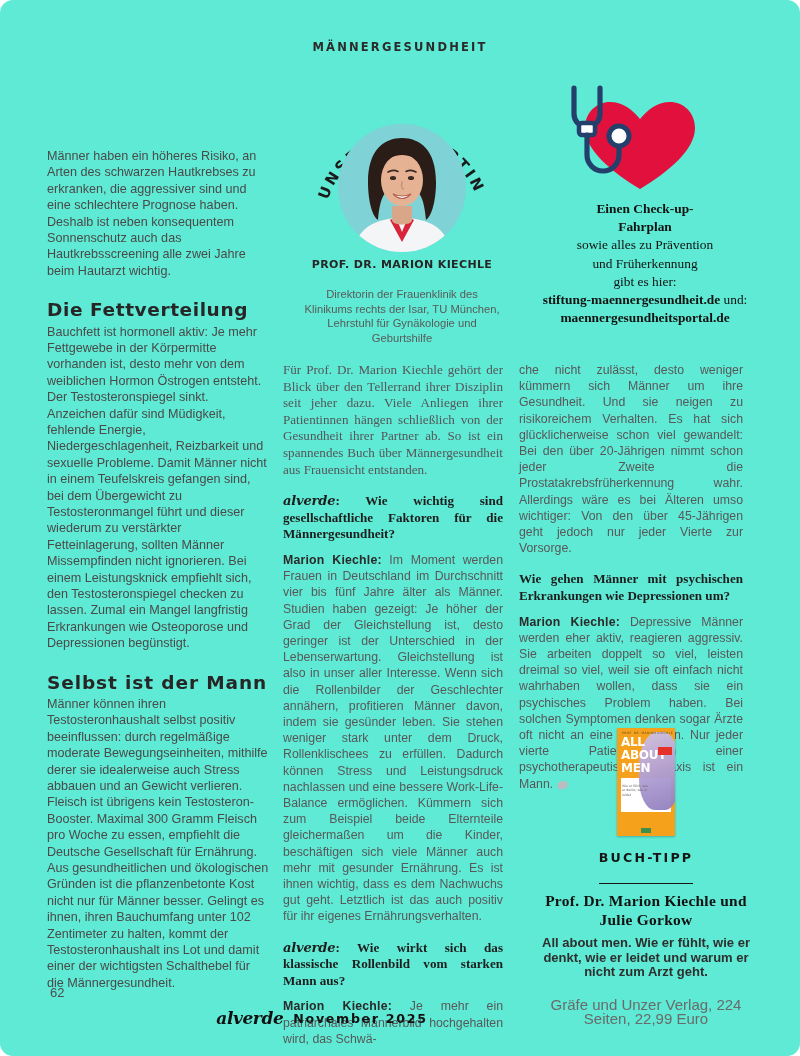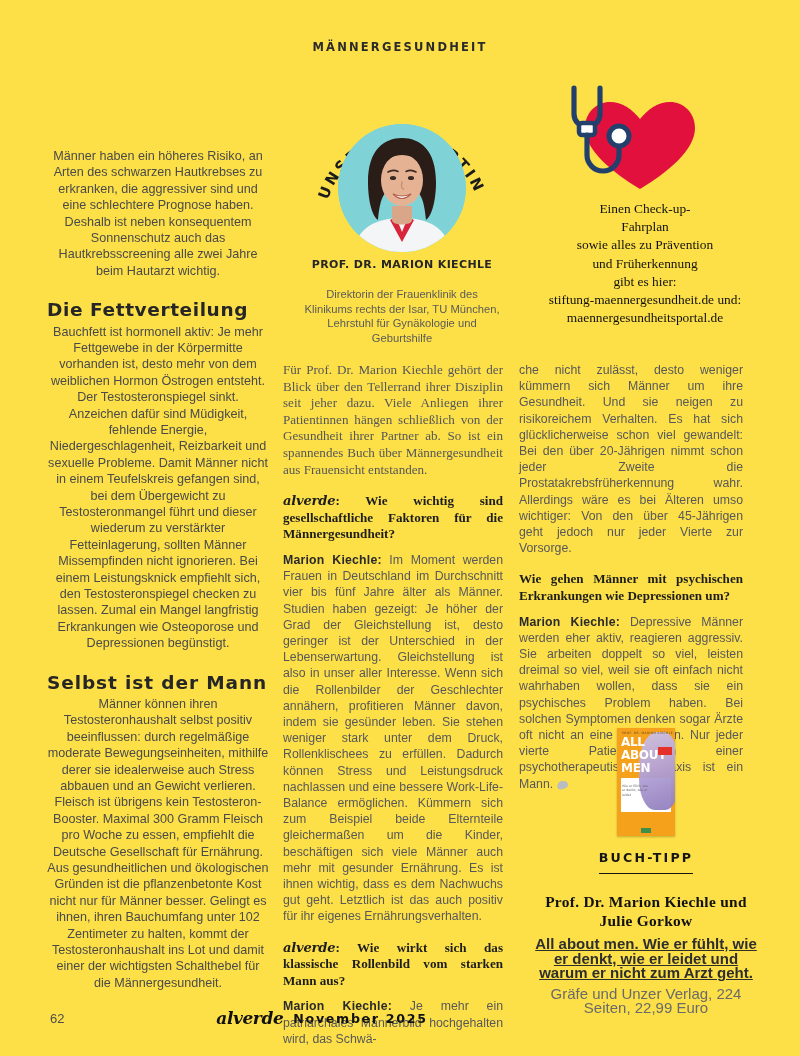--- a/index.html
+++ b/index.html
@@ -11,21 +11,22 @@
     width: 800px;
     height: 1056px;
     position: relative;
     font-family: "Liberation Sans", sans-serif;
     color: #3c3c3c;
     overflow: hidden;
   }
   .page {
     position: absolute;
     inset: 0;
-    background: #fde047;
+    background: #5eead4;
+    border-radius: 13px;
   }
 
   
   .running-head {
     position: absolute;
     top: 40px;
     left: 0;
     width: 800px;
     text-align: center;
     font-family: "DejaVu Sans", sans-serif;
@@ -52,21 +53,21 @@
     line-height: 1.15;
   }
   .sec-head.h2 { font-size: 18.5px; }
   .sec-head.h3 { font-size: 18.5px; letter-spacing: 0.9px;}
   .body-sans {
     font-family: "Liberation Sans", sans-serif;
     font-size: 12.6px;
     line-height: 16.4px;
     color: #4a4a4a;
     margin: 0;
-    text-align: center;
+    text-align: left;
   }
   .gap-big { height: 20px; }
 
   
   .expert {
     position: absolute;
     left: 318px;
     top: 96px;
     width: 168px;
     height: 168px;
@@ -134,21 +135,21 @@
     position: absolute;
     left: 524px;
     top: 200px;
     width: 242px;
     text-align: center;
     font-family: "Liberation Serif", serif;
     color: #111111;
     font-size: 13.4px;
     line-height: 18.2px;
   }
-  .checkup-box b { font-weight: 400; }
+  .checkup-box b { font-weight: 700; }
   .checkup-box .reg { font-weight: 400; }
 
   
   .col-mid {
     position: absolute;
     left: 283px;
     top: 362px;
     width: 220px;
   }
   .col-right {
@@ -297,54 +298,53 @@
     z-index: 5;
   }
   .buch-tipp {
     font-family: "DejaVu Sans", sans-serif;
     font-size: 12.6px;
     font-weight: 700;
     letter-spacing: 2.2px;
     color: #151515;
     border-bottom: 1.6px solid #151515;
     display: inline-block;
-    padding-bottom: 8px;
-    margin-bottom: 19px;
+    padding-bottom: 18px;
+    margin-bottom: 8px;
   }
   .book-authors {
     font-family: "Liberation Serif", serif;
     font-size: 15.4px;
     line-height: 18.5px;
     font-weight: 700;
     color: #111111;
     letter-spacing: .3px;
     margin: 0 0 7px 0;
   }
   .book-desc {
     font-family: "Liberation Sans", sans-serif;
-    font-size: 15px;
+    font-size: 13px;
     line-height: 14.6px;
     font-weight: 700;
     color: #2e2e2e;
-    margin: 0 0 6px 0;
-    text-decoration: underline;
+    margin: 0 0 18px 0;
   }
   .book-pub {
     font-family: "Liberation Sans", sans-serif;
     font-size: 15px;
     line-height: 14.4px;
     color: #6a6a6a;
     margin: 0;
   }
 
   
   .footer-page {
     position: absolute;
     left: 50px;
-    top: 1011px;
+    top: 985px;
     font-family: "Liberation Sans", sans-serif;
     font-size: 13px;
     color: #4d4d4d;
   }
   .footer-center {
     position: absolute;
     left: 0;
     top: 1008px;
     width: 644px;
     text-align: center;

